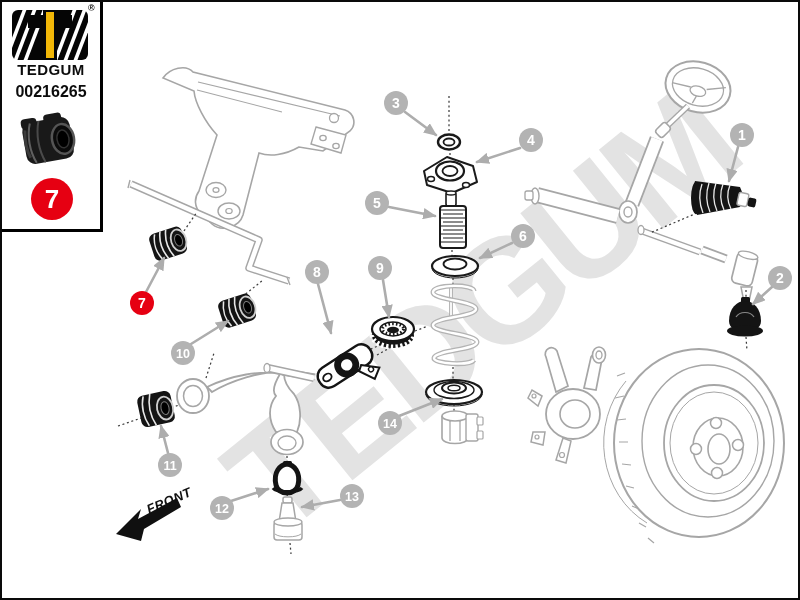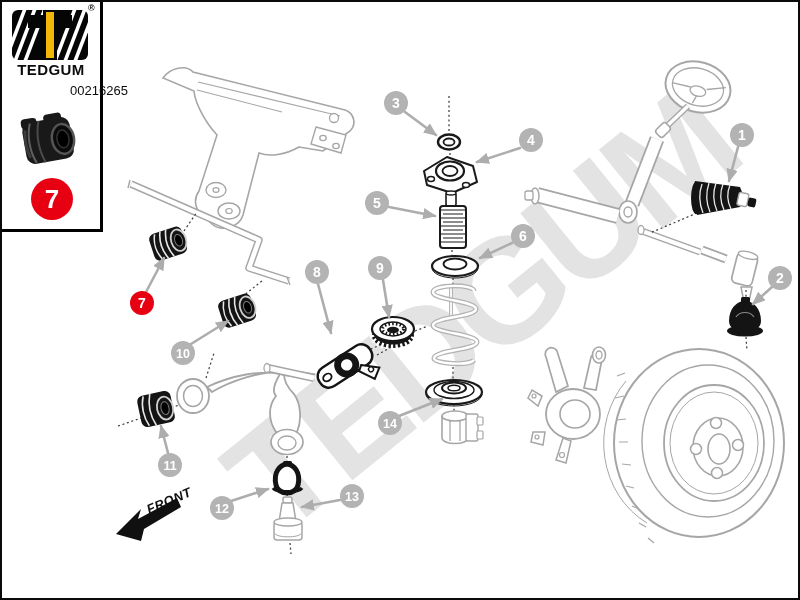--- a/index.html
+++ b/index.html
@@ -15,21 +15,21 @@
     border-right:3px solid #000;border-bottom:3px solid #000;z-index:5;
   }
   .panel .logo{position:absolute;left:10px;top:8px;width:76px;height:50px;}
   .panel .reg{position:absolute;left:86px;top:1px;font-size:9px;font-weight:bold;color:#111;}
   .panel .brand{
     position:absolute;left:0;top:59px;width:100%;text-align:center;
     font-size:15px;font-weight:bold;color:#0c0c0c;letter-spacing:.4px;
   }
   .panel .pn{
     position:absolute;left:0;top:81px;width:100%;text-align:center;
-    font-size:13px;font-weight:normal;color:#0c0c0c;padding-left:48px;
+    font-size:16px;font-weight:bold;color:#0c0c0c;
   }
   .panel .product{position:absolute;left:13px;top:104px;width:72px;height:64px;}
   .panel-badge{
     position:absolute;left:29px;top:176px;width:42px;height:42px;border-radius:50%;
     background:#e60012;color:#fff;font-size:26px;font-weight:bold;
     display:flex;align-items:center;justify-content:center;
   }
   
   .wm{font-size:148px;font-weight:bold;fill:#e3e3e3;letter-spacing:-7px;}
   .ln{stroke:#a6a6a6;fill:#ffffff;}

